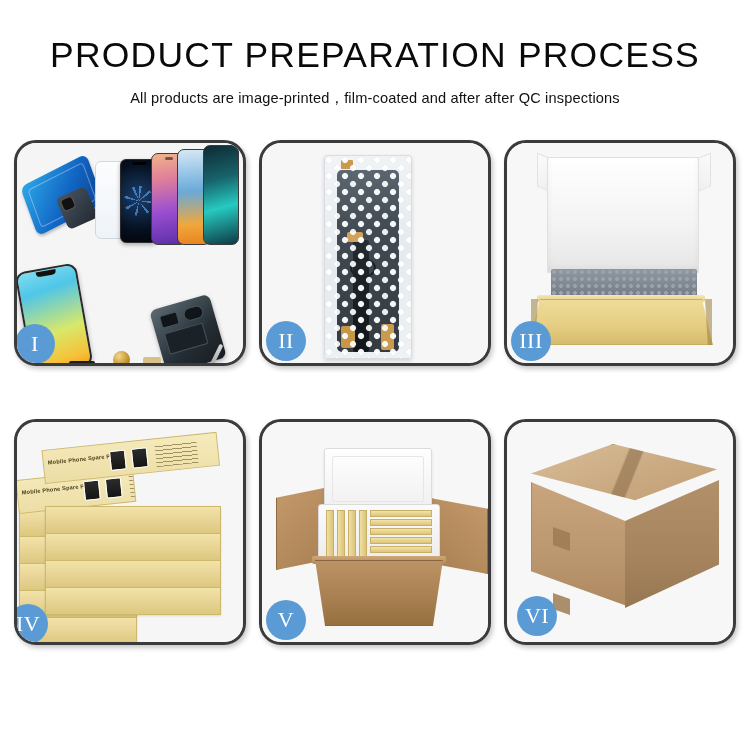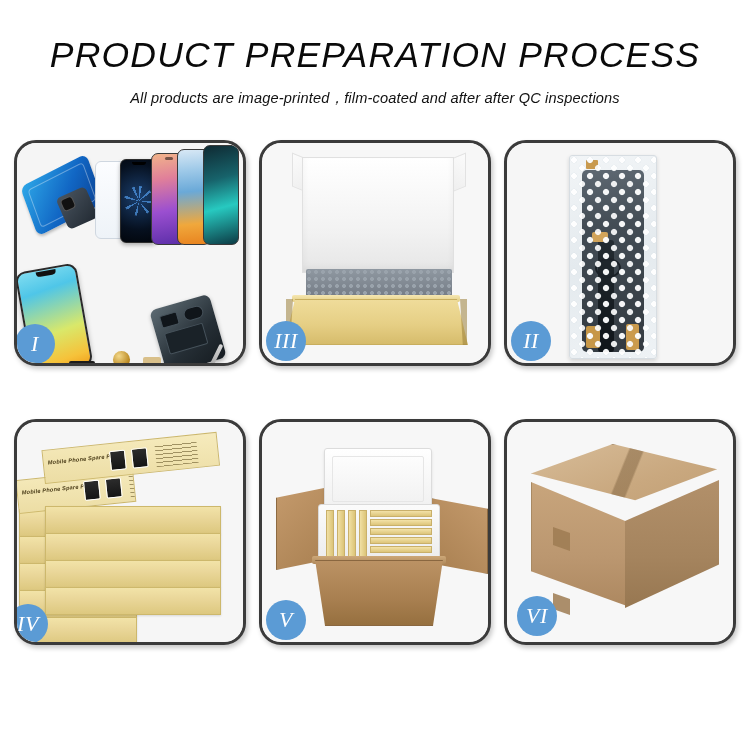--- a/index.html
+++ b/index.html
@@ -2,21 +2,21 @@
 <html><head>
 <meta charset="utf-8">
 <style>
   * { margin:0; padding:0; box-sizing:border-box; }
   html, body {
     width:750px; height:750px;
     background:#ffffff;
     font-family:"Liberation Sans", sans-serif;
     overflow:hidden;
   }
-  .page { position:relative; width:750px; height:750px; background:#fff;font-style:italic; }
+  .page { position:relative; width:750px; height:750px; background:#fff; }
 
   
   .header { position:absolute; top:0; left:0; width:750px; height:125px;
             display:flex; flex-direction:column; align-items:center;
             justify-content:flex-start; padding-top:38px; }
   .title {
     font-size:35.5px; line-height:1.0; letter-spacing:1.2px;
     color:#0a0a0a; font-weight:400; white-space:nowrap;
     font-family:"Liberation Sans", sans-serif;
   }
@@ -323,51 +323,51 @@
           <div class="flex-a"></div>
           <div class="flex-b"></div>
 
           <div class="tool-a"></div>
 
         </div>
       </div>
       <div class="badge b1">I</div>
     </div>
 
+    <div class="panel p2">
+      <div class="panel-inner">
+        <div class="scene">
+          <div class="bubble-bag">
+            <div class="screen-inside"></div>
+            <div class="flex-tail"></div>
+            <div class="tape-a"></div>
+            <div class="tape-b"></div>
+            <div class="tape-c"></div>
+            <div class="tape-d"></div>
+            <div class="bubbles"></div>
+          </div>
+        </div>
+      </div>
+      <div class="badge b2">II</div>
+    </div>
+
     <div class="panel p3">
       <div class="panel-inner">
         <div class="scene">
           <div class="lid-flap-l"></div>
           <div class="lid-flap-r"></div>
           <div class="lid-back"></div>
           <div class="foam-layer"></div>
           <div class="box-rim"></div>
           <div class="box-front"></div>
           <div class="box-edge-l"></div>
           <div class="box-edge-r"></div>
         </div>
       </div>
       <div class="badge b3">III</div>
-    </div>
-
-    <div class="panel p2">
-      <div class="panel-inner">
-        <div class="scene">
-          <div class="bubble-bag">
-            <div class="screen-inside"></div>
-            <div class="flex-tail"></div>
-            <div class="tape-a"></div>
-            <div class="tape-b"></div>
-            <div class="tape-c"></div>
-            <div class="tape-d"></div>
-            <div class="bubbles"></div>
-          </div>
-        </div>
-      </div>
-      <div class="badge b2">II</div>
     </div>
 
     <div class="panel p4">
       <div class="panel-inner">
         <div class="scene">
           <div class="stackL">
             <div class="slab s1"></div>
             <div class="slab s2"></div>
             <div class="slab s3"></div>
             <div class="slab s4"></div>

